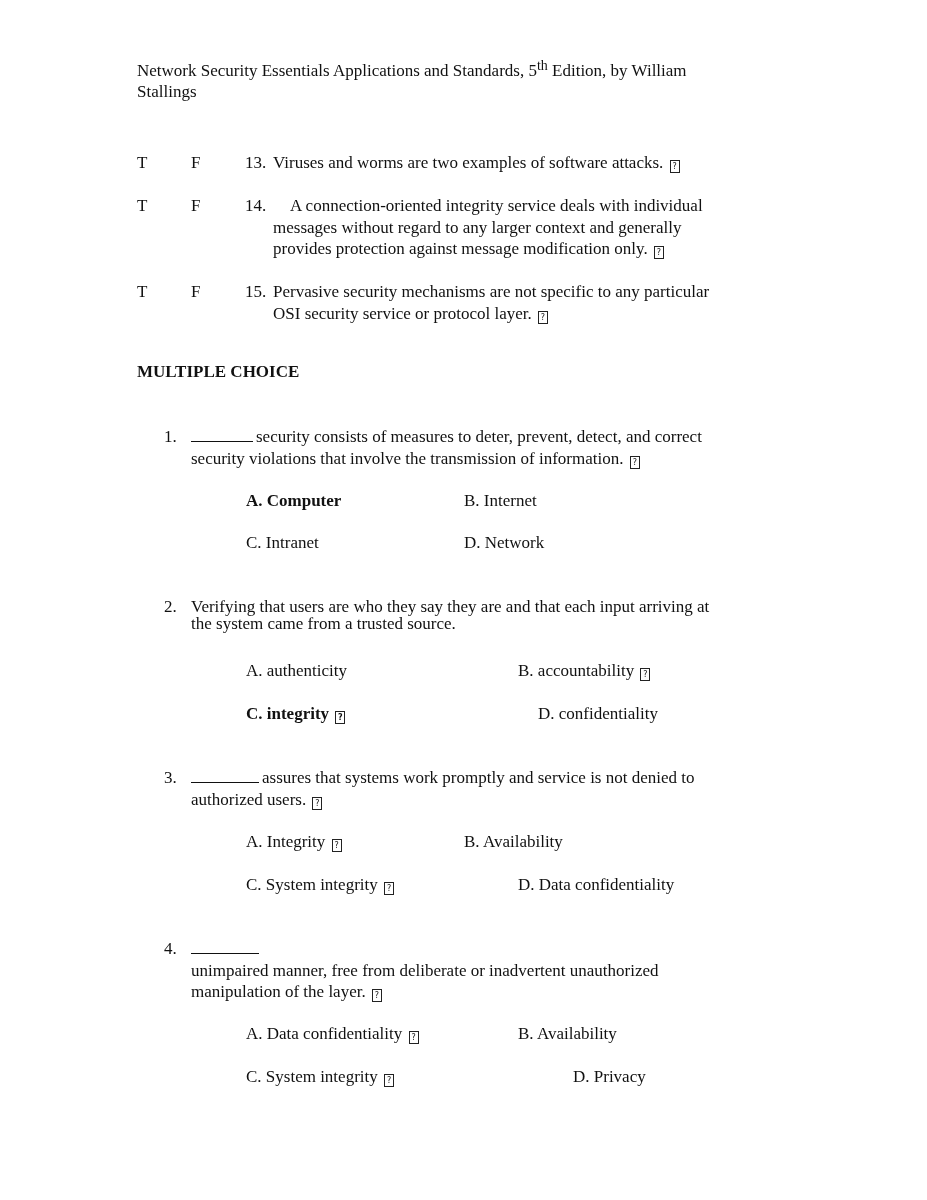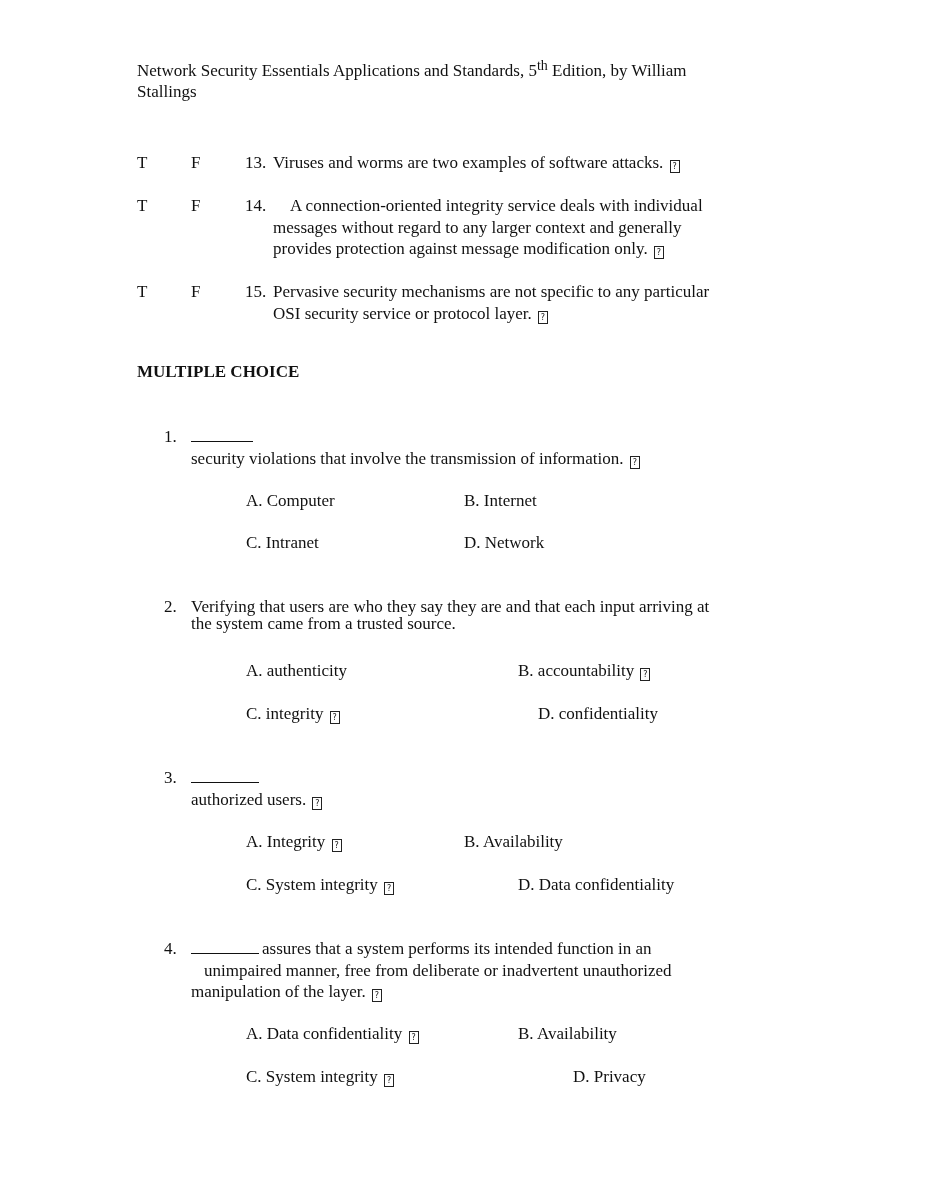--- a/index.html
+++ b/index.html
@@ -51,50 +51,50 @@
   <span class="abs tf" style="left:191px; top:282px;">F</span>
   <span class="abs line" style="left:245px; top:281px;">15.</span>
   <span class="abs line" style="left:273px; top:281px;">Pervasive security mechanisms are not specific to any particular</span>
   <span class="abs line" style="left:273px; top:302.5px;"><span>OSI security service or protocol layer.</span> <span class="tofu">?</span></span>
 </div>
 
 <div class="abs section" style="left:137px; top:362px;">MULTIPLE CHOICE</div>
 
 <div>
   <span class="abs line" style="left:164px; top:426px;">1.</span>
-  <span class="abs line" style="left:191px; top:426px;"><span class="blank"></span></span>
+  <span class="abs line" style="left:191px; top:426px;"><span class="blank"></span><span>security consists of measures to deter, prevent, detect, and correct</span></span>
   <span class="abs line" style="left:191px; top:447.5px;"><span>security violations that involve the transmission of information.</span> <span class="tofu">?</span></span>
-  <span class="abs line" style="left:246px; top:490px;">A.  Computer</span>
+  <span class="abs line" style="left:246px; top:490px;font-weight:bold;">A.  Computer</span>
   <span class="abs line" style="left:464px; top:490px;">B.  Internet</span>
   <span class="abs line" style="left:246px; top:532px;">C.  Intranet</span>
   <span class="abs line" style="left:464px; top:532px;">D.  Network</span>
 </div>
 
 <div>
   <span class="abs line" style="left:164px; top:596px;">2.</span>
   <span class="abs line" style="left:191px; top:596px;">Verifying that users are who they say they are and that each input arriving at</span>
   <span class="abs line" style="left:191px; top:594px;margin-top:19px;">the system came from a trusted source.</span>
   <span class="abs line" style="left:246px; top:660px;text-align:center;">A.  authenticity</span>
   <span class="abs line" style="left:518px; top:660px;"><span>B.  accountability</span> <span class="tofu">?</span></span>
-  <span class="abs line" style="left:246px; top:703px;"><span>C.  integrity</span> <span class="tofu">?</span></span>
+  <span class="abs line" style="left:246px; top:703px;font-weight:bold;"><span>C.  integrity</span> <span class="tofu">?</span></span>
   <span class="abs line" style="left:518px; top:703px;margin-left:20px;">D.  confidentiality</span>
 </div>
 
 <div>
   <span class="abs line" style="left:164px; top:767px;">3.</span>
-  <span class="abs line" style="left:191px; top:767px;"><span class="blank blank2"></span></span>
+  <span class="abs line" style="left:191px; top:767px;"><span class="blank blank2"></span><span>assures that systems work promptly and service is not denied to</span></span>
   <span class="abs line" style="left:191px; top:788.5px;"><span>authorized users.</span> <span class="tofu">?</span></span>
   <span class="abs line" style="left:246px; top:831px;"><span>A.  Integrity</span> <span class="tofu">?</span></span>
   <span class="abs line" style="left:464px; top:831px;">B.  Availability</span>
   <span class="abs line" style="left:246px; top:874px;"><span>C.  System integrity</span> <span class="tofu">?</span></span>
   <span class="abs line" style="left:518px; top:874px;">D.  Data confidentiality</span>
 </div>
 
 <div>
   <span class="abs line" style="left:164px; top:938px;">4.</span>
-  <span class="abs line" style="left:191px; top:938px;"><span class="blank blank2"></span><span>assures that a system performs its intended function in an</span></span>
-  <span class="abs line" style="left:204px; top:959.5px;text-align:center;">unimpaired manner, free from deliberate or inadvertent unauthorized</span>
+  <span class="abs line" style="left:191px; top:938px;"><span class="blank blank2"></span></span>
+  <span class="abs line" style="left:191px; top:959.5px;text-align:center;">unimpaired manner, free from deliberate or inadvertent unauthorized</span>
   <span class="abs line" style="left:191px; top:981px;"><span>manipulation of the layer.</span> <span class="tofu">?</span></span>
   <span class="abs line" style="left:246px; top:1023px;"><span>A.  Data confidentiality</span> <span class="tofu">?</span></span>
   <span class="abs line" style="left:518px; top:1023px;">B.  Availability</span>
   <span class="abs line" style="left:246px; top:1066px;"><span>C.  System integrity</span> <span class="tofu">?</span></span>
   <span class="abs line" style="left:573px; top:1066px;">D.  Privacy</span>
 </div>
 
 </body></html>

